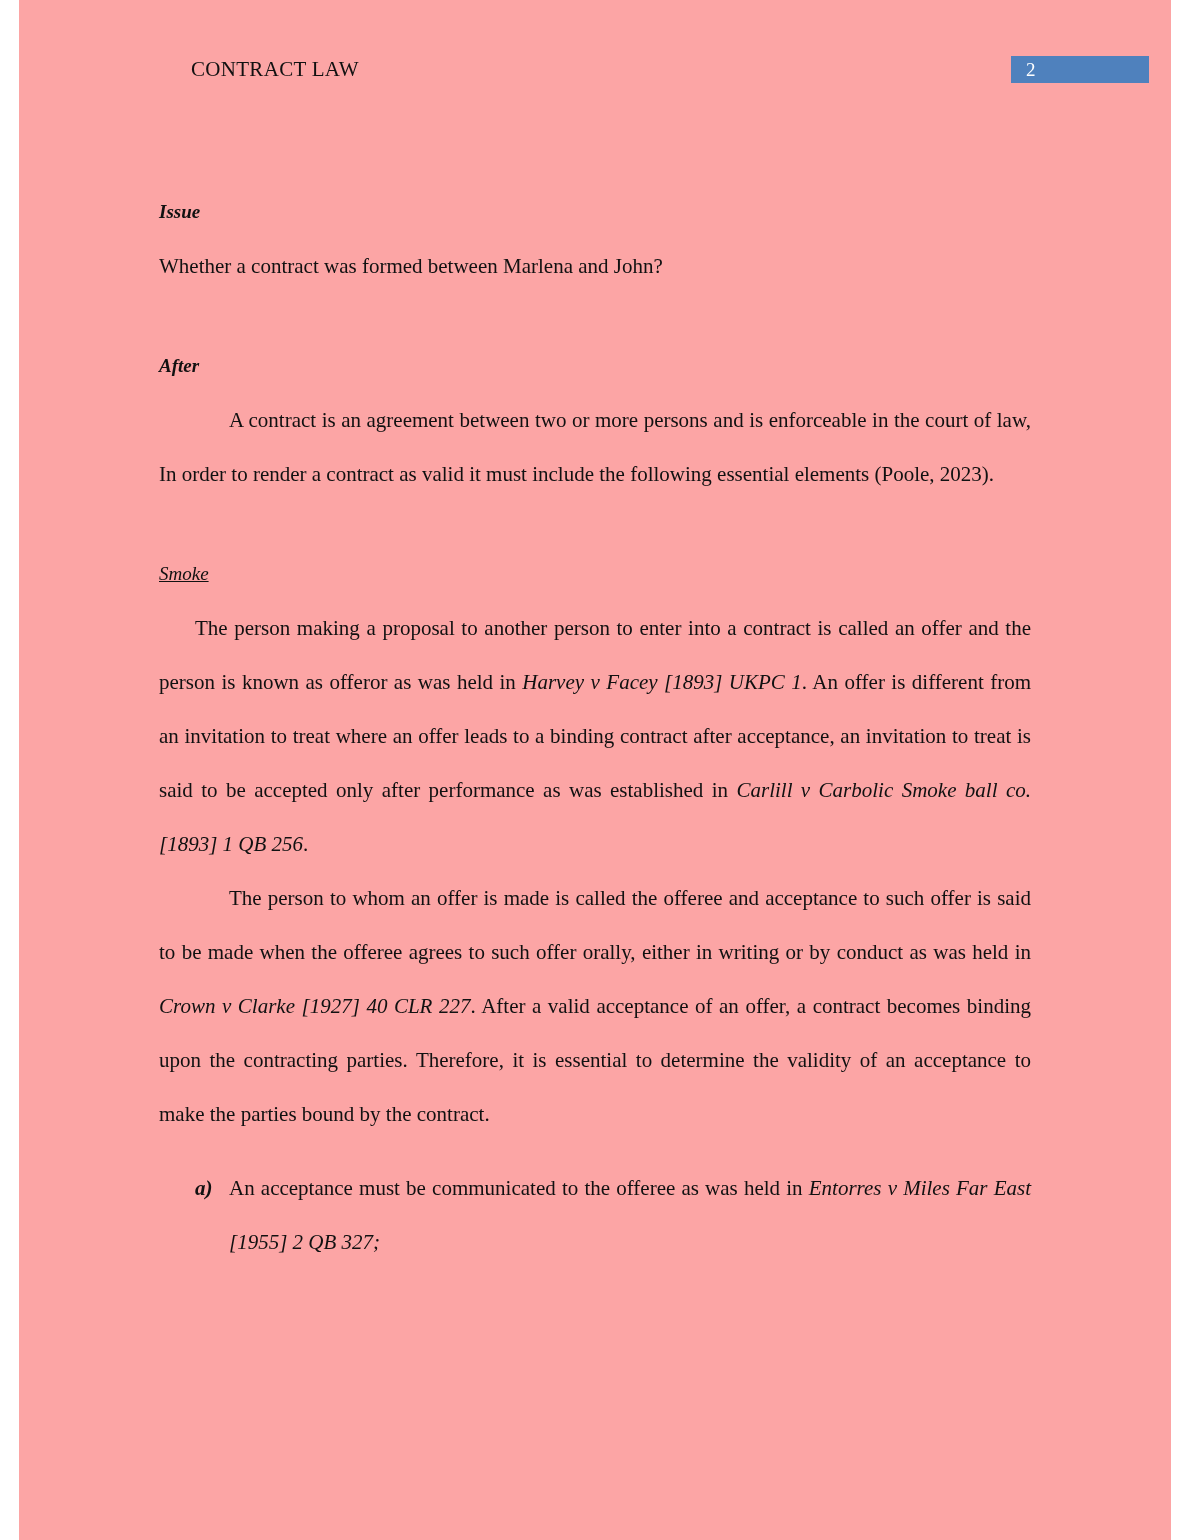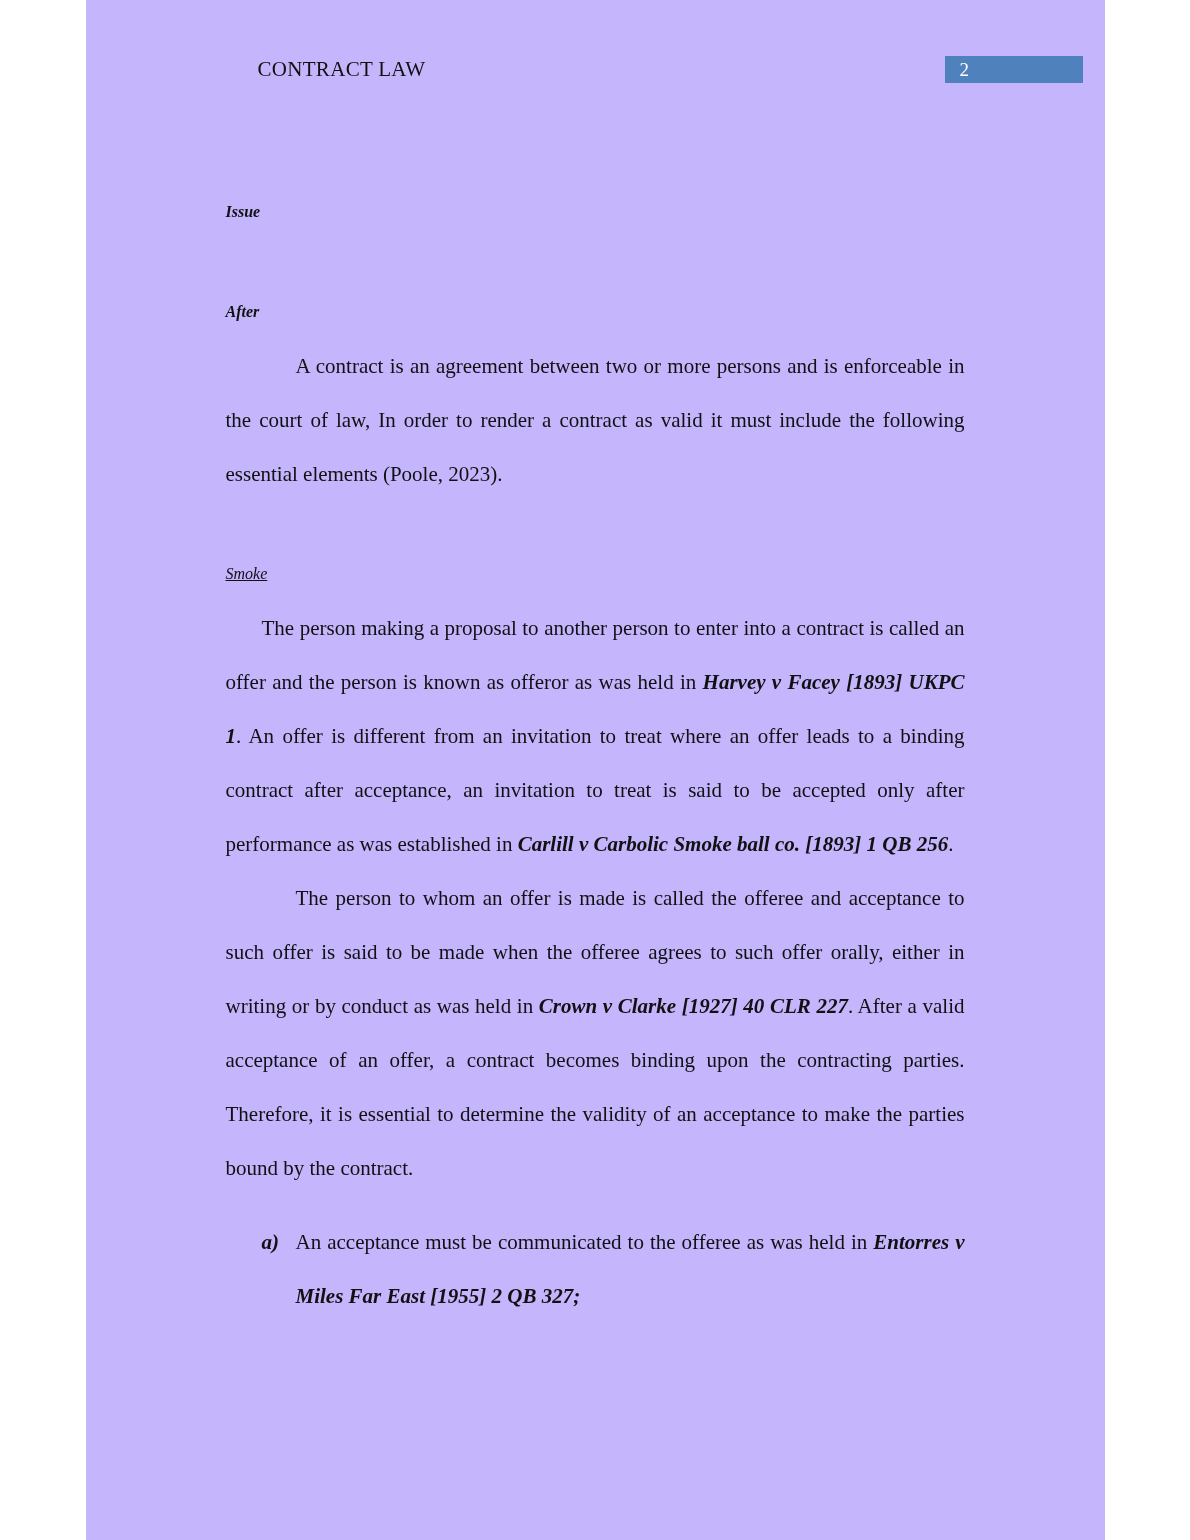--- a/index.html
+++ b/index.html
@@ -1,20 +1,20 @@
 <!DOCTYPE html>
 <html><head>
 <meta charset="utf-8">
 <style>
   * { margin: 0; padding: 0; box-sizing: border-box; }
   html, body { background: #ffffff; }
   .page {
-    width: 1019px;
+    width: 1152px;
     height: 1540px;
-    background: #c4b5fd;
+    background: #fca5a5;
     font-family: "Liberation Serif", serif;
     color: #111111;
     position: relative;
     overflow: hidden;
     margin: 0 auto;
   }
   .header {
     display: flex;
     justify-content: space-between;
     align-items: flex-start;
@@ -32,34 +32,34 @@
     color: #ffffff;
     font-size: 19px;
     display: flex;
     align-items: center;
     padding-left: 15px;
   }
   .body {
     padding: 102px 140px 0 140px;
   }
   .heading {
-    font-size: 16px;
+    font-size: 19px;
     line-height: 54px;
   }
   .hi { font-weight: bold; font-style: italic; }
   .hu { font-style: italic; text-decoration: underline; }
   .sec-gap { margin-top: 46px; }
   p.para {
     font-size: 21px;
     line-height: 54px;
     text-align: justify;
   }
   .indent-small { text-indent: 36px; }
   .indent-large { text-indent: 70px; }
-  .run-bi { font-weight: bold; font-style: italic; }
+  .run-bi { font-weight: normal; font-style: italic; }
   .list-item {
     display: flex;
     font-size: 21px;
     line-height: 54px;
     margin-top: 20px;
     padding-left: 36px;
   }
   .list-marker {
     width: 34px;
     flex: none;
@@ -79,20 +79,21 @@
   <div class="header">
     <div class="doc-title">CONTRACT LAW</div>
     <div class="page-number-bar">
       <span>2</span>
     </div>
   </div>
 
   <div class="body">
 
     <div class="heading hi">Issue</div>
+    <p class="para"><span>Whether a contract was formed between Marlena and John?</span></p>
 
     <div class="heading hi sec-gap">After</div>
     <p class="para indent-large"><span>A contract is an agreement between two or more persons and is enforceable in the court of law, In order to render a contract as valid it must include the following essential elements (Poole, 2023).</span></p>
 
     <div class="heading hu sec-gap">Smoke</div>
     <p class="para indent-small"><span>The person making a proposal to another person to enter into a contract is called an offer and the person is known as offeror as was held in </span><span class="run-bi">Harvey v Facey [1893] UKPC 1</span><span>. An offer is different from an invitation to treat where an offer leads to a binding contract after acceptance, an invitation to treat is said to be accepted only after performance as was established in </span><span class="run-bi">Carlill v Carbolic Smoke ball co. [1893] 1 QB 256</span><span>.</span></p>
 
     <p class="para indent-large"><span>The person to whom an offer is made is called the offeree and acceptance to such offer is said to be made when the offeree agrees to such offer orally, either in writing or by conduct as was held in </span><span class="run-bi">Crown v Clarke [1927] 40 CLR 227</span><span>. After a valid acceptance of an offer, a contract becomes binding upon the contracting parties. Therefore, it is essential to determine the validity of an acceptance to make the parties bound by the contract.</span></p>
 
     <div class="list-item">

